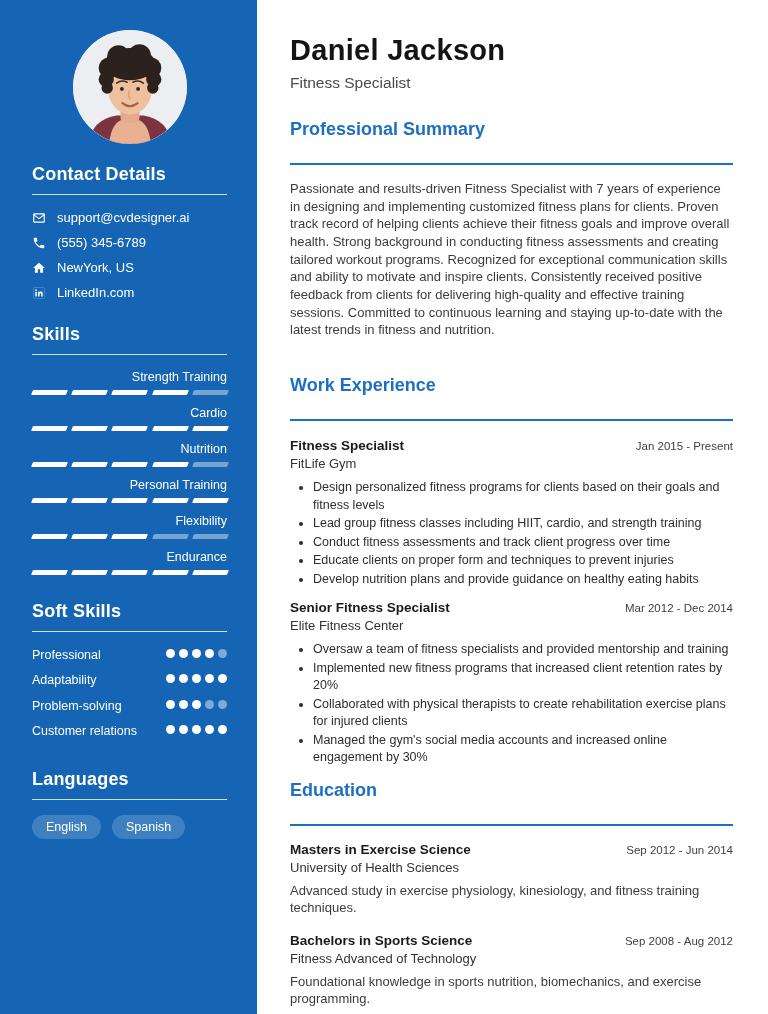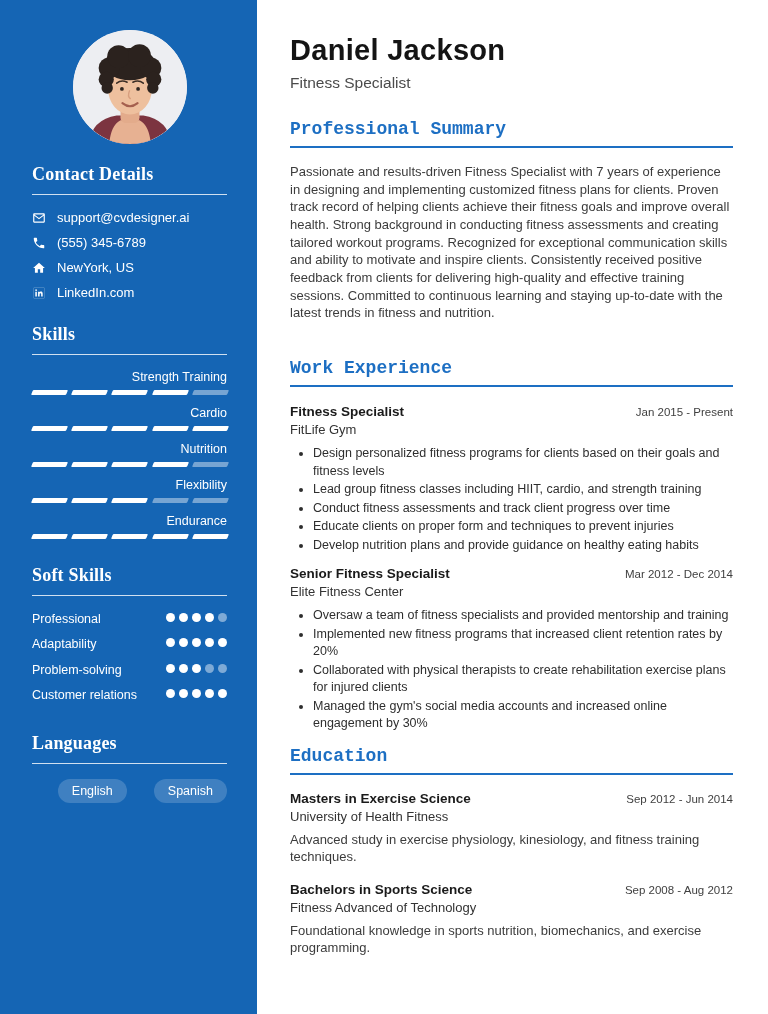--- a/index.html
+++ b/index.html
@@ -16,21 +16,20 @@
   .photo {
     width:114px; height:114px; border-radius:50%; margin:0 auto 20px auto;
     overflow:hidden; background:#edeef2; display:block;
   }
   .photo svg { display:block; width:100%; height:100%; }
   .sb-section { margin-top:20px; }
   .sb-heading {
     font-size:18px; font-weight:700; color:#fff; letter-spacing:.2px;
     padding-bottom:9px; border-bottom:1px solid rgba(255,255,255,.8);
     margin-bottom:15px;
-    font-family:Liberation Serif, serif;
   }
   .contact-row {
     display:flex; align-items:center; gap:11px;
     font-size:13px; margin-bottom:10px; color:#fff;
   }
   .contact-row .cicon { width:14px; height:14px; flex:0 0 14px; display:inline-flex; }
   .cicon svg { width:14px; height:14px; fill:#fff; }
   
   .skill-item { margin-bottom:11px; }
   .skill-label { font-size:12.5px; margin-bottom:6px;text-align:right; }
@@ -43,35 +42,35 @@
   
   .soft-row {
     display:flex; justify-content:space-between; align-items:flex-start;
     margin-bottom:9px;
   }
   .soft-label { font-size:12.5px; line-height:1.3; max-width:112px; }
   .dots { display:flex; gap:4px; padding-top:2px; }
   .dot { width:9px; height:9px; border-radius:50%; background:rgba(255,255,255,.45); }
   .dot.fill { background:#ffffff; }
   
-  .lang-list { display:flex; gap:27px;justify-content:flex-end; }
+  .lang-list { display:flex; gap:11px; }
   .pill {
     background:rgba(255,255,255,.18); border-radius:12px;
     padding:5px 14px; font-size:12.5px; color:#fff;
   }
   
   .main {
     position:absolute; left:257px; right:0; top:0; bottom:0;
     padding:34px 35px 0 33px;
   }
   .name { font-size:29px; font-weight:700; color:#141414; letter-spacing:.3px; }
   .subtitle { font-size:15.5px; color:#4b4b4b; margin-top:7px; }
   .m-heading {
     font-size:18px; font-weight:700; color:#1d6fc3;
-    padding-bottom:7px; border-bottom:2px solid #1d6fc3;font-family:Liberation Mono, monospace;
+    padding-bottom:23px; border-bottom:2px solid #1d6fc3;
   }
   .sec-summary { margin-top:27px; }
   .summary-text { font-size:13px; line-height:1.36; color:#3c3c3c; margin-top:15px; }
   .sec-exp { margin-top:36px; }
   .job { margin-top:17px; }
   .entry-head { display:flex; justify-content:space-between; align-items:baseline; }
   .entry-title { font-size:13.5px; font-weight:700; color:#1a1a1a; }
   .entry-date { font-size:11.5px; color:#3f3f3f; white-space:nowrap; }
   .entry-org { font-size:13px; color:#333; margin-top:3px; }
   ul.bullets { margin:8px 0 0 0; padding-left:23px; }
@@ -190,20 +189,30 @@
             <div class="skill-label">Nutrition</div>
             <div class="skill-bar">
               <span class="seg fill"></span>
               <span class="seg fill"></span>
               <span class="seg fill"></span>
               <span class="seg fill"></span>
               <span class="seg"></span>
             </div>
           </div>
           <div class="skill-item">
+            <div class="skill-label">Personal Training</div>
+            <div class="skill-bar">
+              <span class="seg fill"></span>
+              <span class="seg fill"></span>
+              <span class="seg fill"></span>
+              <span class="seg fill"></span>
+              <span class="seg fill"></span>
+            </div>
+          </div>
+          <div class="skill-item">
             <div class="skill-label">Flexibility</div>
             <div class="skill-bar">
               <span class="seg fill"></span>
               <span class="seg fill"></span>
               <span class="seg fill"></span>
               <span class="seg"></span>
               <span class="seg"></span>
             </div>
           </div>
           <div class="skill-item">
@@ -319,21 +328,21 @@
     </section>
 
     <section class="sec-edu">
       <div class="m-heading">Education</div>
 
       <div class="edu-entry">
         <div class="entry-head">
           <span class="entry-title">Masters in Exercise Science</span>
           <span class="entry-date">Sep 2012 - Jun 2014</span>
         </div>
-        <div class="entry-org">University of Health Fitness</div>
+        <div class="entry-org">University of Health Sciences</div>
         <p class="edu-desc">Advanced study in exercise physiology, kinesiology, and fitness training techniques.</p>
       </div>
 
       <div class="edu-entry">
         <div class="entry-head">
           <span class="entry-title">Bachelors in Sports Science</span>
           <span class="entry-date">Sep 2008 - Aug 2012</span>
         </div>
         <div class="entry-org">Fitness Advanced of Technology</div>
         <p class="edu-desc">Foundational knowledge in sports nutrition, biomechanics, and exercise programming.</p>

